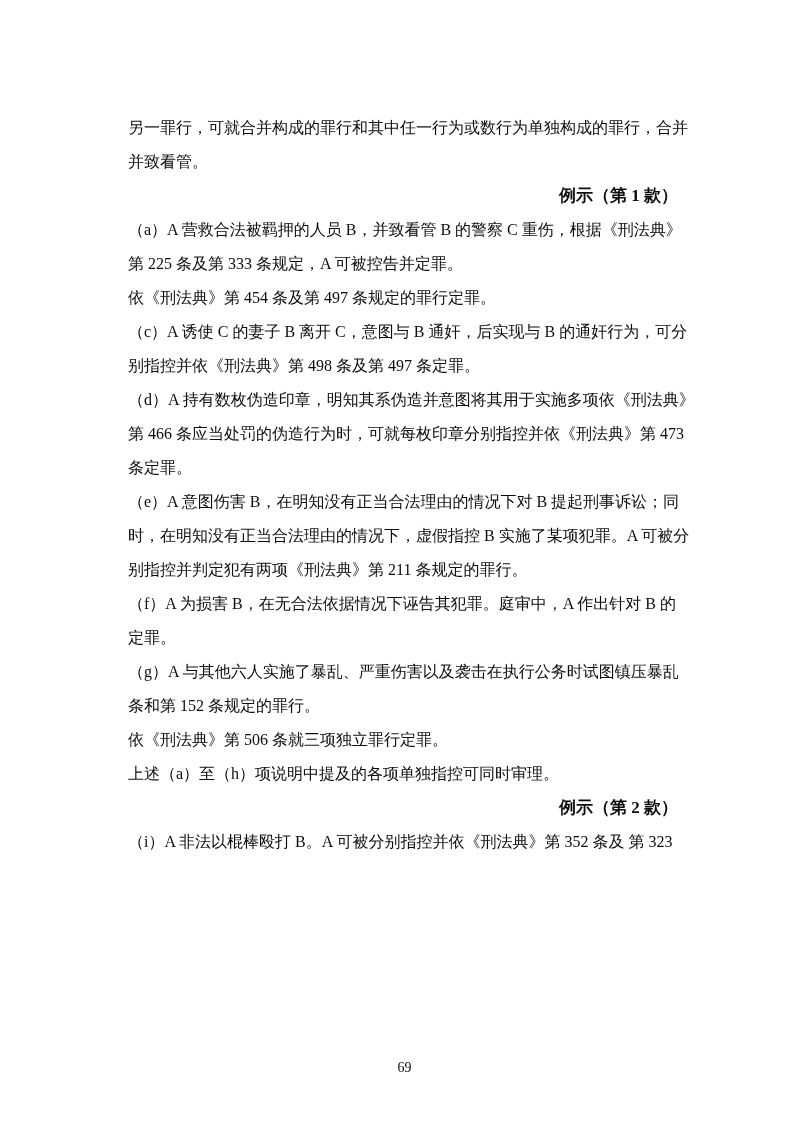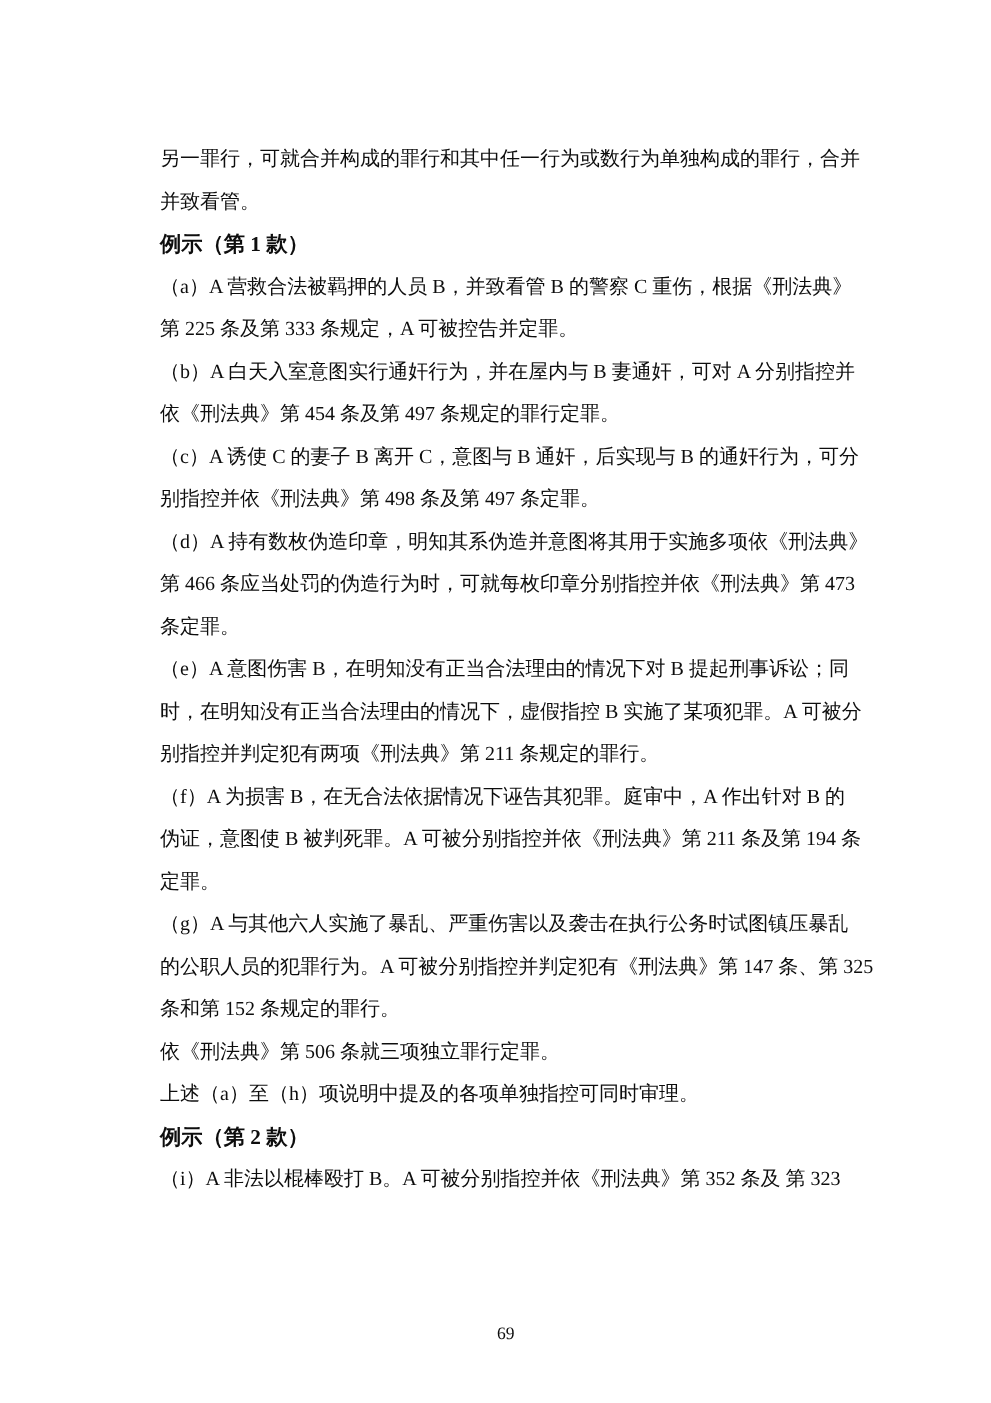--- a/index.html
+++ b/index.html
@@ -26,21 +26,21 @@
     height: 34px;
     line-height: 34px;
     font-size: 16px;
     color: #0d0d0d;
     white-space: pre;
     text-align: left;
   }
   .line.heading {
     font-weight: 700;
     font-size: 17px;
-    text-align: left;
+    text-align: right;
     white-space: pre;
   }
   .footer {
     position: absolute;
     left: 0;
     width: 793px;
     top: 1048px;
     text-align: center;
     font-size: 14px;
     color: #0d0d0d;
@@ -49,35 +49,32 @@
 </head>
 <body>
 
 <div class="page">
   <div class="content" id="content">
       <div class="line">另一罪行，可就合并构成的罪行和其中任一行为或数行为单独构成的罪行，合并</div>
       <div class="line">并致看管。</div>
       <div class="line heading">例示（第 1 款）</div>
       <div class="line">（a）A 营救合法被羁押的人员 B，并致看管 B 的警察 C 重伤，根据《刑法典》</div>
       <div class="line">第 225 条及第 333 条规定，A 可被控告并定罪。</div>
-      <div class="line">（b）A 白天入室意图实行通奸行为，并在屋内与 B 妻通奸，可对 A 分别指控并</div>
       <div class="line">依《刑法典》第 454 条及第 497 条规定的罪行定罪。</div>
       <div class="line">（c）A 诱使 C 的妻子 B 离开 C，意图与 B 通奸，后实现与 B 的通奸行为，可分</div>
       <div class="line">别指控并依《刑法典》第 498 条及第 497 条定罪。</div>
       <div class="line">（d）A 持有数枚伪造印章，明知其系伪造并意图将其用于实施多项依《刑法典》</div>
       <div class="line">第 466 条应当处罚的伪造行为时，可就每枚印章分别指控并依《刑法典》第 473</div>
       <div class="line">条定罪。</div>
       <div class="line">（e）A 意图伤害 B，在明知没有正当合法理由的情况下对 B 提起刑事诉讼；同</div>
       <div class="line">时，在明知没有正当合法理由的情况下，虚假指控 B 实施了某项犯罪。A 可被分</div>
       <div class="line">别指控并判定犯有两项《刑法典》第 211 条规定的罪行。</div>
       <div class="line">（f）A 为损害 B，在无合法依据情况下诬告其犯罪。庭审中，A 作出针对 B 的</div>
-      <div class="line">伪证，意图使 B 被判死罪。A 可被分别指控并依《刑法典》第 211 条及第 194 条</div>
       <div class="line">定罪。</div>
       <div class="line">（g）A 与其他六人实施了暴乱、严重伤害以及袭击在执行公务时试图镇压暴乱</div>
-      <div class="line">的公职人员的犯罪行为。A 可被分别指控并判定犯有《刑法典》第 147 条、第 325</div>
       <div class="line">条和第 152 条规定的罪行。</div>
       <div class="line">依《刑法典》第 506 条就三项独立罪行定罪。</div>
       <div class="line">上述（a）至（h）项说明中提及的各项单独指控可同时审理。</div>
       <div class="line heading">例示（第 2 款）</div>
       <div class="line">（i）A 非法以棍棒殴打 B。A 可被分别指控并依《刑法典》第 352 条及 第 323</div>
     </div>
   <div class="footer">69</div>
 </div>
 
 </body></html>

